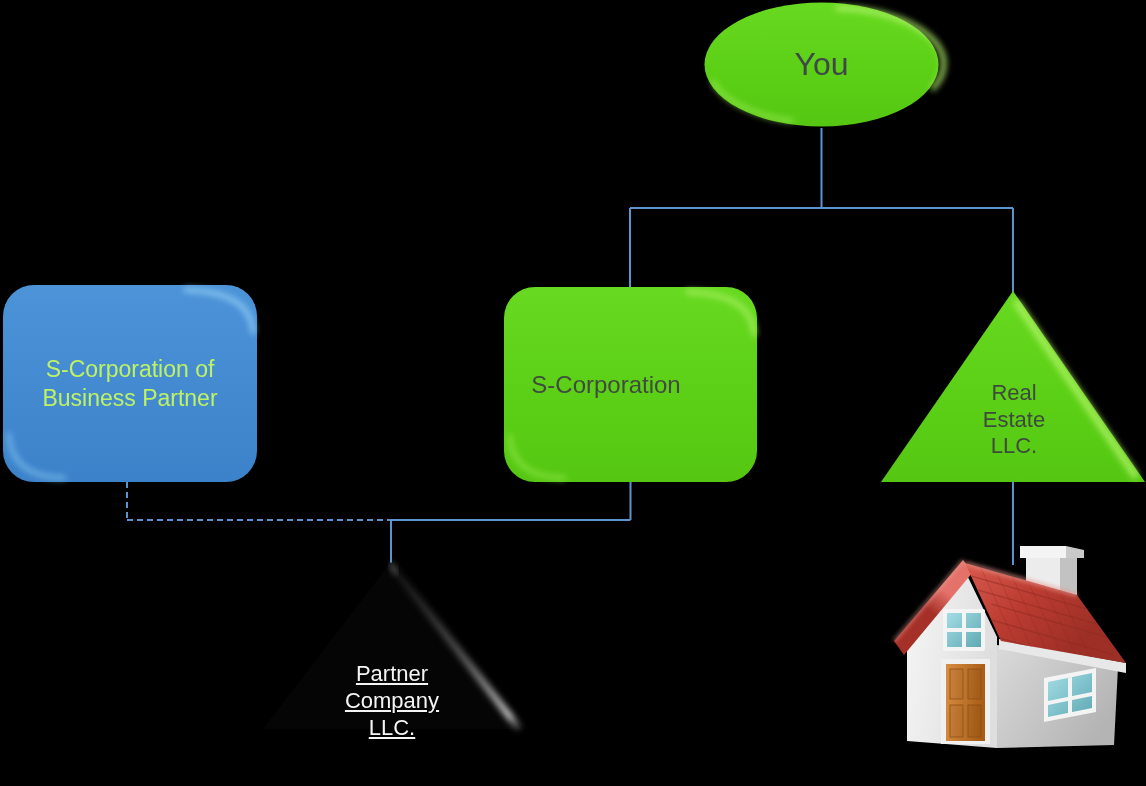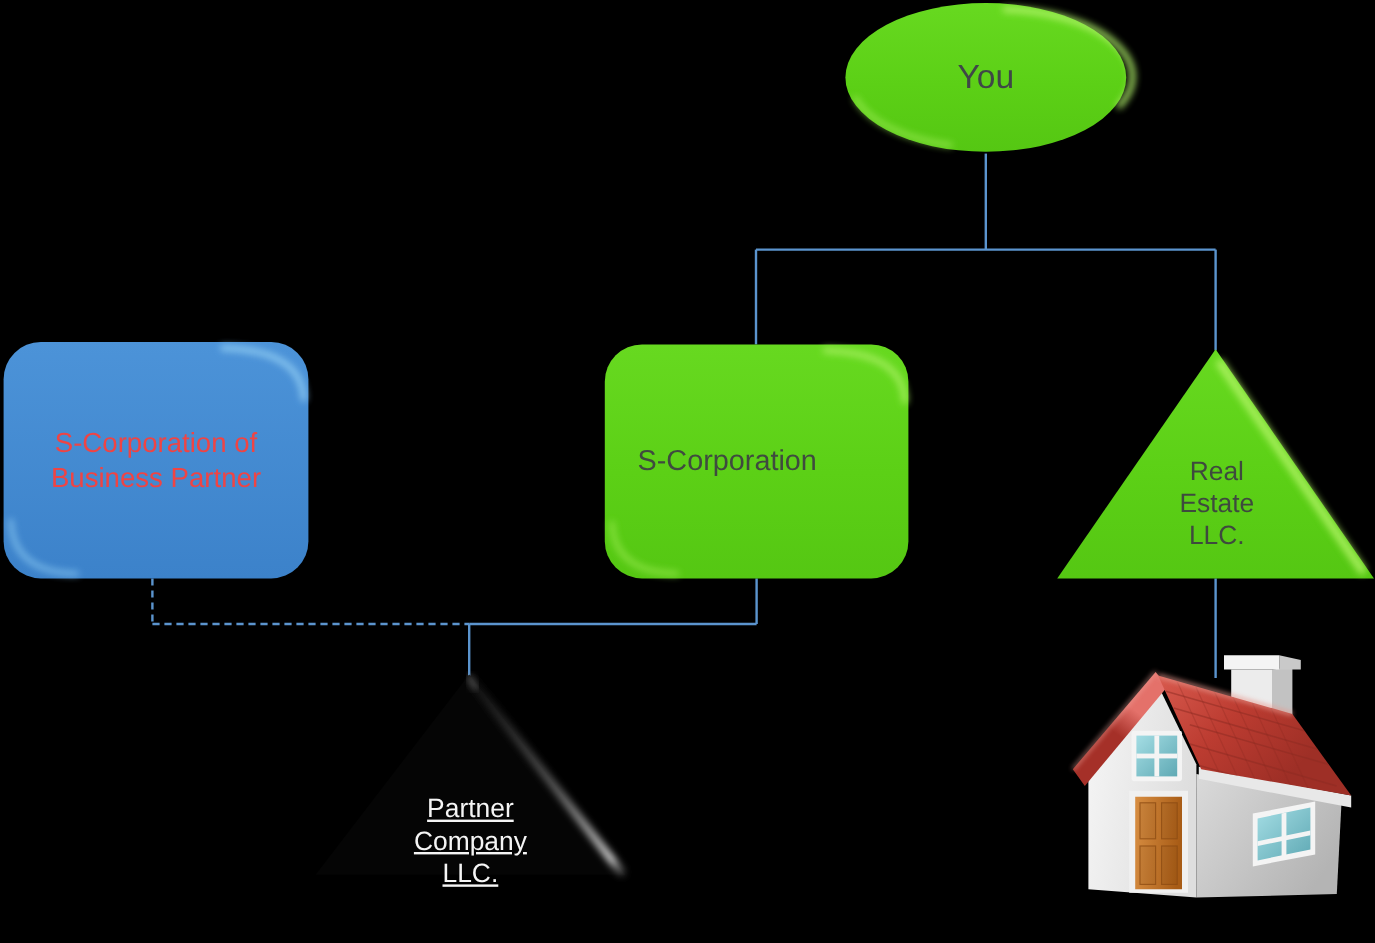--- a/index.html
+++ b/index.html
@@ -6,22 +6,22 @@
   .stage {
     position:relative; width:1146px; height:786px;
     background:#000; overflow:hidden;
     font-family:"Liberation Sans", sans-serif;
   }
   .layer { position:absolute; left:0; top:0; }
   .label {
     position:absolute; display:flex; align-items:center; justify-content:center;
     text-align:center; pointer-events:none; line-height:1.22;
   }
-  .label-you        { left:705px; top:3px;   width:233px; height:123px; font-size:28px; color:#3f4747; }
-  .label-bluebox    { left:25px;  top:285px; width:210px; height:197px; font-size:23px; color:#ef4444; }
+  .label-you        { left:705px; top:3px;   width:233px; height:123px; font-size:32px; color:#3f4747; }
+  .label-bluebox    { left:25px;  top:285px; width:210px; height:197px; font-size:23px; color:#bef264; }
   .label-greenbox   { left:504px; top:287px; width:204px; height:195px; font-size:24px; color:#3f4b3f; }
   .label-tri-green  { left:968px; top:330px; width:92px;  height:180px; font-size:22px; color:#3e4a3e;text-align:center; }
   .label-tri-black  { left:332px; top:654px; width:120px; height:95px;  font-size:22px; color:#f5f5f5;text-decoration:underline; }
 </style>
 </head>
 <body>
 
 <div class="stage">
 
   <svg class="layer" width="1146" height="786" viewBox="0 0 1146 786">

